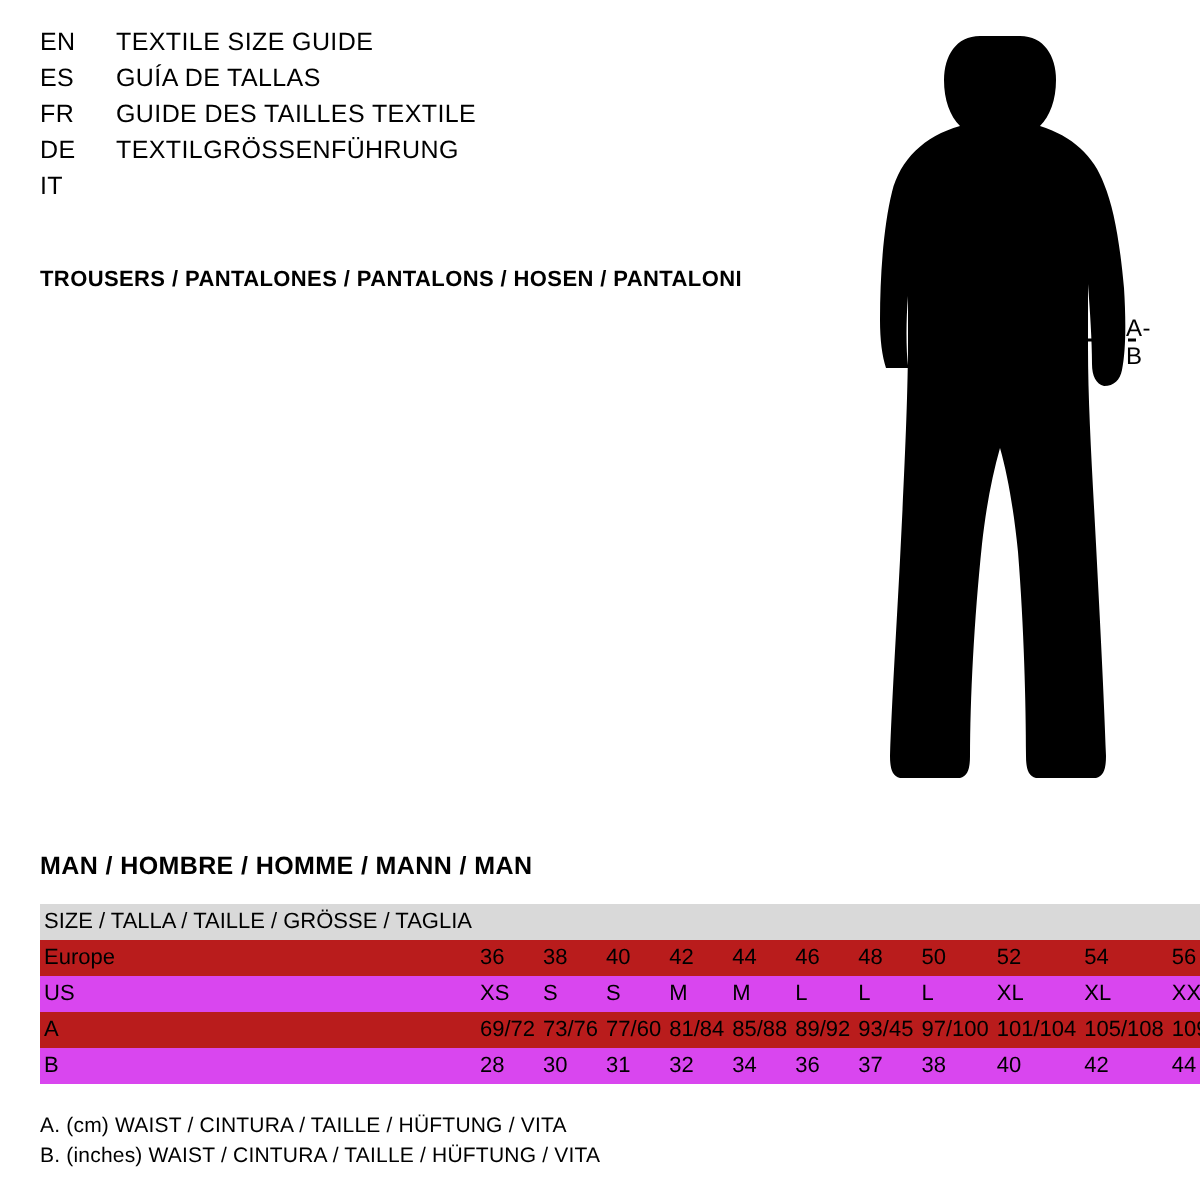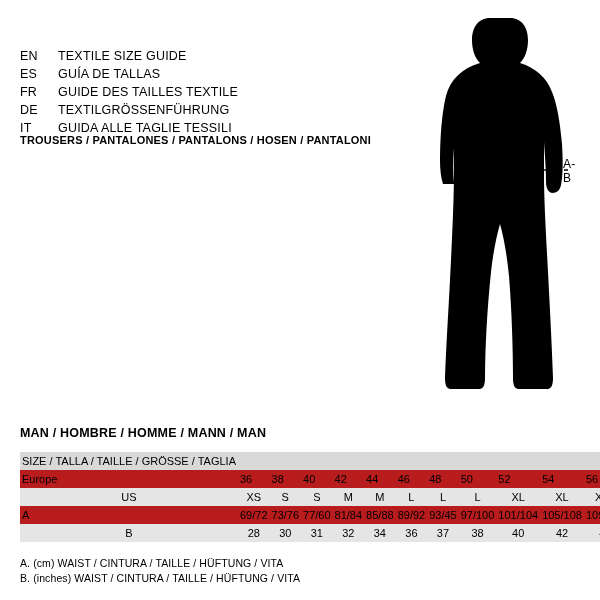--- a/index.html
+++ b/index.html
@@ -34,21 +34,20 @@
     height: 18px;
   }
   .lang-code {
     width: 38px;
     font-size: 12.5px;
     letter-spacing: 0.2px;
   }
   .lang-text {
     font-size: 12.5px;
     letter-spacing: 0.2px;
-    margin-top: 35px;
   }
 
   .trousers-title {
     position: absolute;
     left: 20px;
     top: 110px;
     font-size: 11px;
     font-weight: bold;
     letter-spacing: 0.2px;
     margin-top: 24px;
@@ -92,22 +91,21 @@
     padding: 3px 2px 3px 2px;
     white-space: nowrap;
     text-align: left;
     vertical-align: middle;
   }
   table.size-table tr.head-row td {
     background: #d9d9d9;
     font-size: 11px;
   }
   table.size-table tr.shade td {
-    background: #e5e5e5;
-    text-align: center;
+    background: #d946ef;
   }
   table.size-table tr.plain td {
     background: #b91c1c;
   }
   table.size-table td.label-col {
     width: 92px;
   }
 
   .footnotes {
     position: absolute;
@@ -135,21 +133,20 @@
     <div class="lang-row">
       <span class="lang-code">FR</span>
       <span class="lang-text">GUIDE DES TAILLES TEXTILE</span>
     </div>
     <div class="lang-row">
       <span class="lang-code">DE</span>
       <span class="lang-text">TEXTILGRÖSSENFÜHRUNG</span>
     </div>
     <div class="lang-row">
       <span class="lang-code">IT</span>
-      <span class="lang-text">GUIDA ALLE TAGLIE TESSILI</span>
     </div>
   </div>
 
   <div class="trousers-title">TROUSERS / PANTALONES / PANTALONS / HOSEN / PANTALONI</div>
 
   <div class="figure-wrap">
     <svg width="200" height="400" viewBox="0 0 200 400" xmlns="http://www.w3.org/2000/svg">
 
       <path fill="#000000" d="
         M 90 8

